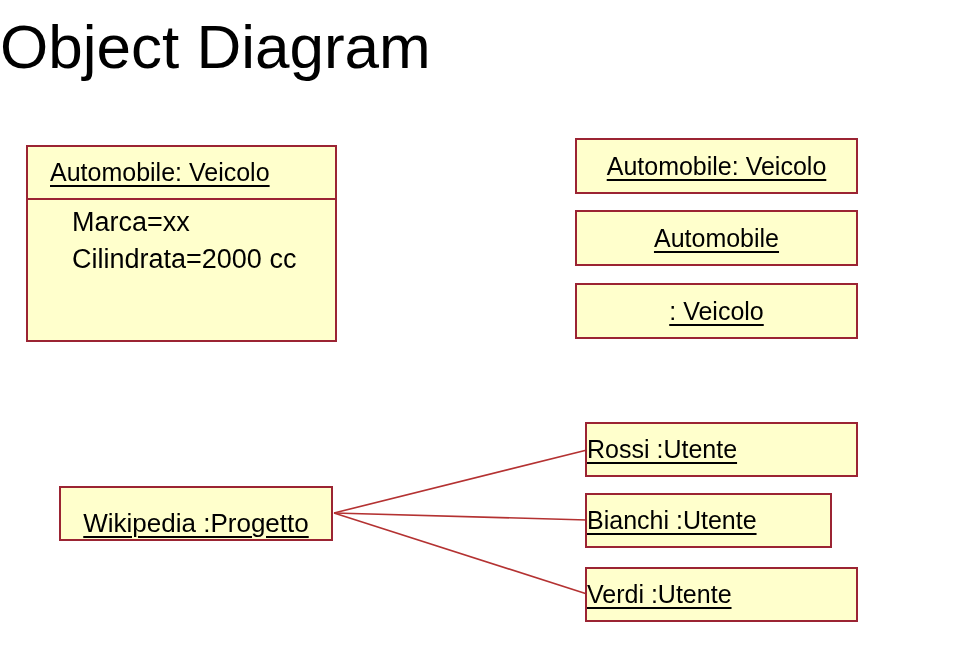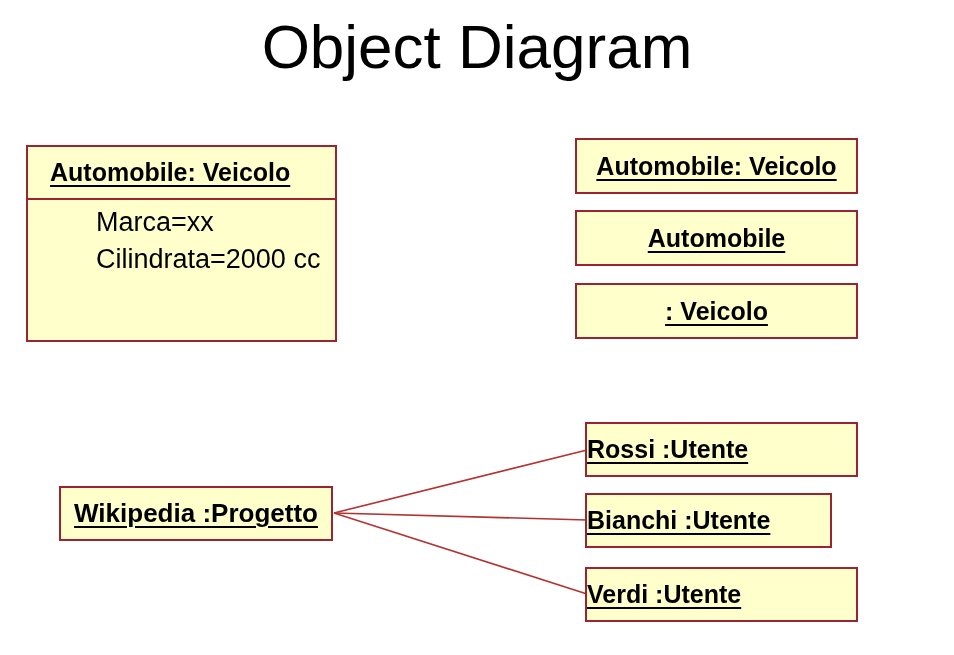--- a/index.html
+++ b/index.html
@@ -20,21 +20,21 @@
     width:954px;
     height:655px;
     background:var(--bg);
     overflow:hidden;
   }
   .title{
     position:absolute;
     top:8px;
     left:0;
     width:954px;
-    text-align:center;
+    text-align:left;
     font-size:62px;
     line-height:78px;
     font-weight:400;
     letter-spacing:0px;
     color:var(--text);
     white-space:nowrap;
   }
   svg.connectors{
     position:absolute;
     top:0;left:0;
@@ -46,21 +46,21 @@
     stroke-width:1.6;
   }
   .obj{
     position:absolute;
     background:var(--box-fill);
     border:2px solid var(--box-border);
     box-sizing:border-box;
     z-index:2;
   }
   .obj-name{
-    font-weight:700;
+    font-weight:400;
     font-size:25px;
     text-decoration:underline;
     text-decoration-thickness:2px;
     text-underline-offset:4px;
     white-space:nowrap;
   }
   
   .left-object{
     left:26px; top:145px;
     width:311px; height:197px;
@@ -70,37 +70,36 @@
     height:51px;
     display:flex; align-items:center;
     padding-left:22px;
     border-bottom:2px solid var(--box-border);
   }
   .left-object .body{
     flex:1;
     padding:4px 0 0 44px;
     font-size:27px;
     line-height:37px;
-    margin-left:24px;
   }
   
   .simple{
     display:flex; align-items:center;
     width:283px; height:56px;
   }
   .simple.centered{justify-content:center;}
   .simple.leftpad{}
   .rbox-0{left:575px; top:138px;}
   .rbox-1{left:575px; top:210px;}
   .rbox-2{left:575px; top:283px;}
   
   .project-box{
     left:59px; top:486px;
     width:274px; height:55px;
-    display:flex; align-items:center; justify-content:center;
+    display:flex; align-items:flex-end; justify-content:center;
   }
   .project-box .obj-name{font-size:26px;}
   .ubox-0{left:585px; top:422px; width:273px; height:55px;}
   .ubox-1{left:585px; top:493px; width:247px; height:55px;}
   .ubox-2{left:585px; top:567px; width:273px; height:55px;}
 </style>
 </head>
 <body>
 
 <div class="canvas">

